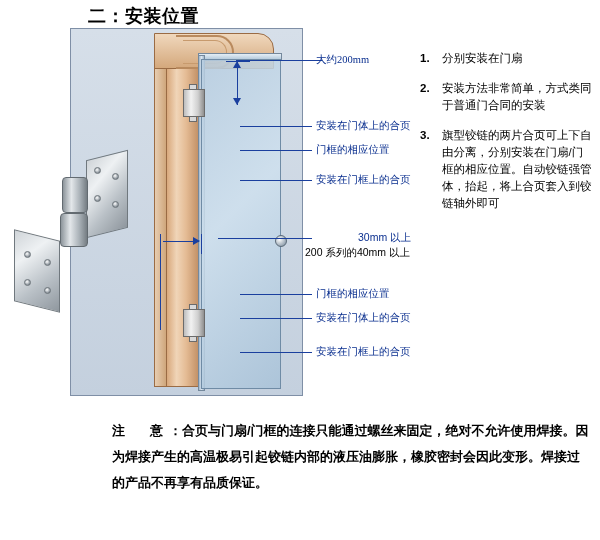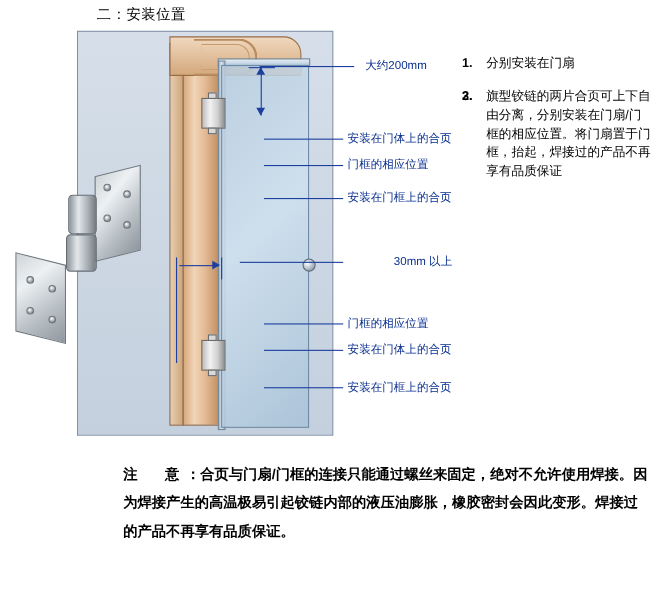--- a/index.html
+++ b/index.html
@@ -19,22 +19,22 @@
     position: relative;
     width: 600px;
     height: 540px;
   }
 
   
   .title {
     position: absolute;
     left: 88px;
     top: 4px;
-    font-size: 13px;
-    font-weight: normal;
+    font-size: 18px;
+    font-weight: bold;
     letter-spacing: 0.5px;
     color: #000;
   }
 
   
   .panel {
     position: absolute;
     left: 70px;
     top: 28px;
     width: 233px;
@@ -309,27 +309,28 @@
   <div class="leader" style="left:236px; top:60px; width:86px;"></div>
   <div class="leader" style="left:240px; top:126px; width:72px;"></div>
   <div class="leader" style="left:240px; top:150px; width:72px;"></div>
   <div class="leader" style="left:240px; top:180px; width:72px;"></div>
   <div class="leader" style="left:218px; top:238px; width:94px;"></div>
   <div class="leader" style="left:240px; top:294px; width:72px;"></div>
   <div class="leader" style="left:240px; top:318px; width:72px;"></div>
   <div class="leader" style="left:240px; top:352px; width:72px;"></div>
   <div class="leader" style="left:312px; top:60px; width:1px; height:0px;"></div>
 
-  <div class="lbl" style="left:332px; top:53px;">大约200mm</div>
+  <div class="lbl" style="left:316px; top:53px;font-family:Liberation Serif, serif;">大约200mm</div>
 
   <div class="lbl" style="left:316px; top:119px;">安装在门体上的合页</div>
   <div class="lbl" style="left:316px; top:143px;">门框的相应位置</div>
   <div class="lbl" style="left:316px; top:173px;">安装在门框上的合页</div>
 
   <div class="lbl" style="left:358px; top:231px;">30mm 以上</div>
+  <div class="lbl-black" style="left:305px; top:246px;">200 系列的40mm 以上</div>
 
   <div class="lbl" style="left:316px; top:287px;">门框的相应位置</div>
   <div class="lbl" style="left:316px; top:311px;">安装在门体上的合页</div>
   <div class="lbl" style="left:316px; top:345px;">安装在门框上的合页</div>
 
   <div class="photo">
     <div class="plate" style="left:72px; top:0px; width:42px; height:78px; transform:skewY(-14deg);"></div>
     <div class="screwhole" style="left:80px; top:12px;"></div>
     <div class="screwhole" style="left:98px; top:18px;"></div>
     <div class="screwhole" style="left:80px; top:40px;"></div>
@@ -345,24 +346,25 @@
     <div class="screwhole" style="left:30px; top:132px;"></div>
   </div>
 
   <div class="list">
     <div class="list-item">
       <span class="list-num">1.</span>
       <span>分别安装在门扇</span>
     </div>
     <div class="list-item">
       <span class="list-num">2.</span>
+      <span>安装方法非常简单，方式类同于普通门合同的安装</span>
     </div>
     <div class="list-item">
       <span class="list-num">3.</span>
-      <span>旗型铰链的两片合页可上下自由分离，分别安装在门扇/门框的相应位置。将门扇置于门框，抬起，焊接过的产品不再享有品质保证</span>
+      <span>旗型铰链的两片合页可上下自由分离，分别安装在门扇/门框的相应位置。自动铰链强管体，抬起，将上合页套入到铰链轴外即可</span>
     </div>
   </div>
 
   <div class="note">
     <span class="note-label">注　意</span><span>：合页与门扇/门框的连接只能通过螺丝来固定，绝对不允许使用焊接。因为焊接产生的高温极易引起铰链内部的液压油膨胀，橡胶密封会因此变形。焊接过的产品不再享有品质保证。</span>
   </div>
 
 </div>
 
 </body></html>

